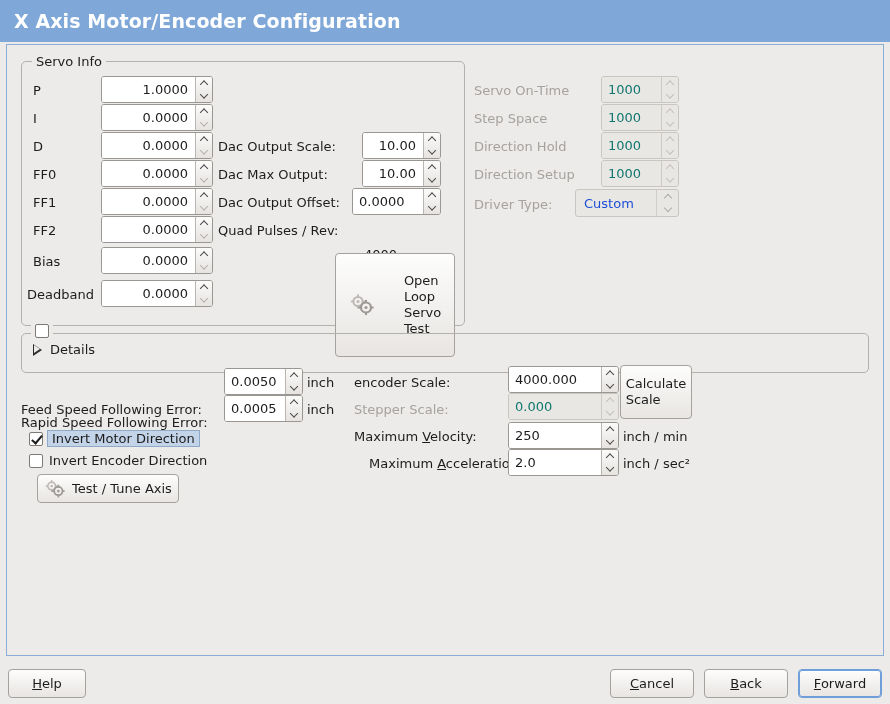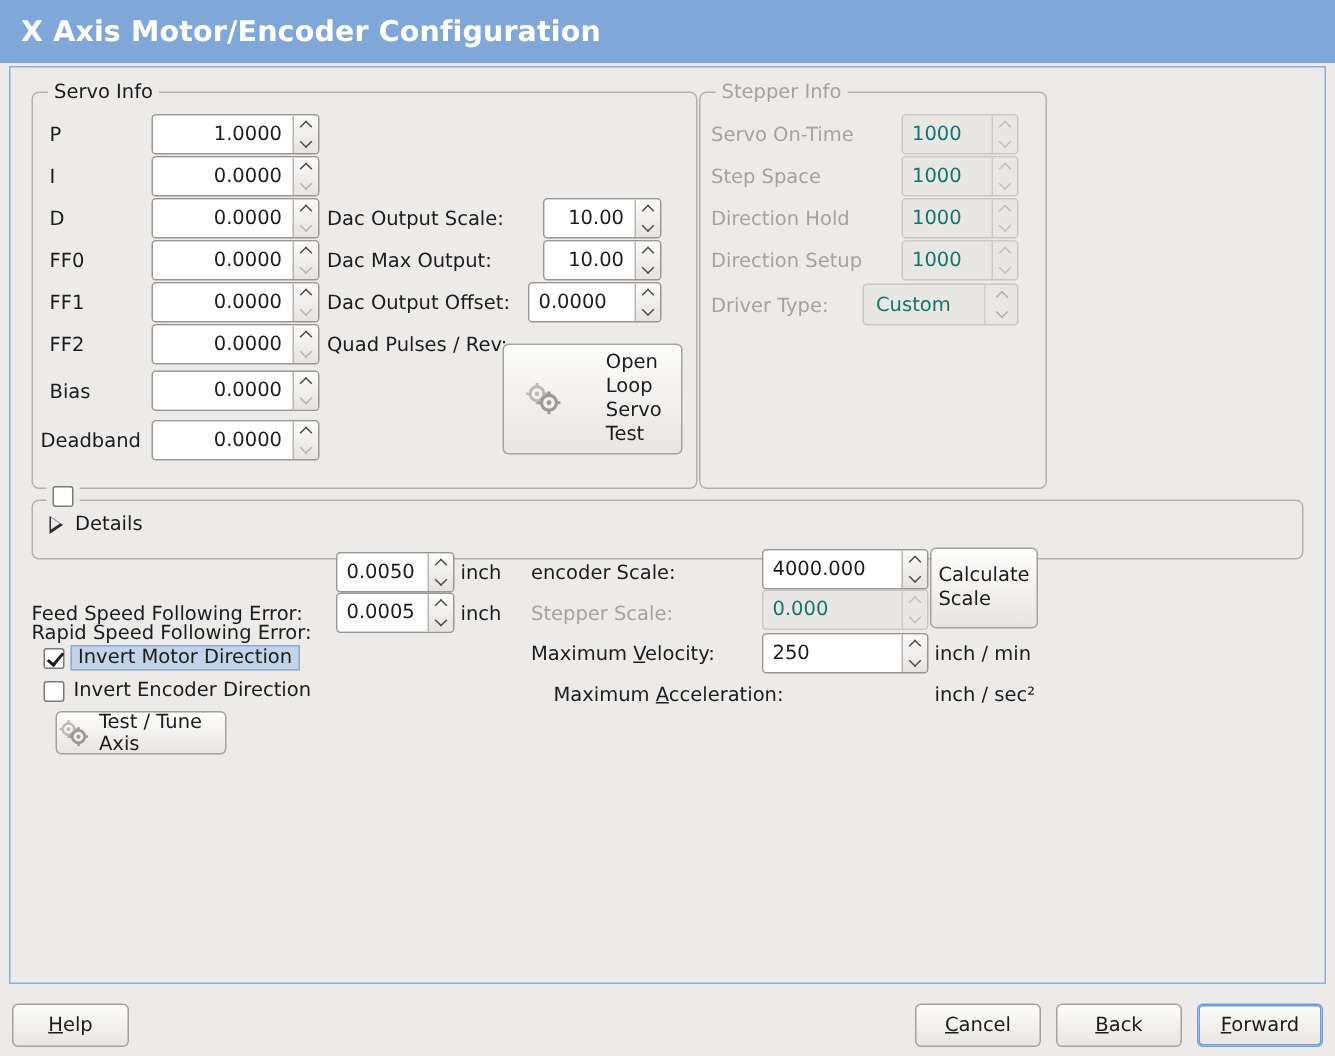--- a/index.html
+++ b/index.html
@@ -118,21 +118,21 @@
 
   
   .combo {
     position: absolute;
     display: flex;
     align-items: center;
     height: 28px;
     background: #e9e7e4;
     border: 1px solid #c9c5c1;
     border-radius: 3px;
-    color: #0f766e;
+    color: #1d4ed8;
     font-size: 13px;
   }
   .combo > .cval { flex: 1 1 auto; padding-left: 8px; white-space: nowrap; }
   .combo > .carr {
     flex: 0 0 22px;
     border-left: 1px solid #d2cecb;
     height: 100%;
     position: relative;
   }
   .combo > .carr::before, .combo > .carr::after {
@@ -348,21 +348,21 @@
     <span class="sval">0.0000</span>
     <span class="sbtns">
         <span class="up"></span>
         <span class="dn"></span>
       </span>
   </div>
 
   <span class="lab" style="left:211px; top:178px;">Quad Pulses / Rev:</span>
   <span class="stat" style="left:357px; top:178px;">4000</span>
 
-  <div class="btn" style="left:328px; top:184px; width:120px; height:74px;gap:21px;">
+  <div class="btn" style="left:328px; top:208px; width:120px; height:104px;gap:21px;">
     <span class="gear" style="margin-right:8px;">
       <svg width="26" height="24" viewBox="0 0 26 24" aria-hidden="true">
         <circle cx="9" cy="8.5" r="4.6" fill="none" stroke="#bdb9b5" stroke-width="2"></circle>
         <circle cx="9" cy="8.5" r="1.5" fill="#bdb9b5"></circle>
         <g fill="#bdb9b5">
           <rect x="8.1" y="1.3" width="1.8" height="2.6"></rect>
           <rect x="8.1" y="13.1" width="1.8" height="2.6"></rect>
           <rect x="1.8" y="7.6" width="2.6" height="1.8"></rect>
           <rect x="13.6" y="7.6" width="2.6" height="1.8"></rect>
         </g>
@@ -377,23 +377,20 @@
       </svg>
     </span>
     <span class="lines left">
       <span>Open</span>
       <span>Loop</span>
       <span>Servo</span>
       <span>Test</span>
     </span>
   </div>
 
-  <div class="group disabled" style="left:459px; top:16px; width:232px; height:265px;">
-    <span class="glabel">Stepper Info</span>
-  </div>
 
   <span class="lab dis" style="left:467px; top:38px;">Servo On-Time</span>
   <div class="spin disabled lalign" style="left:594px; top:31px; width:78px;">
     <span class="sval">1000</span>
     <span class="sbtns">
         <span class="up"></span>
         <span class="dn"></span>
       </span>
   </div>
 
@@ -462,21 +459,21 @@
 
   <div class="cbrow" style="left:22px; top:385px;">
     <span class="cbox checked"></span>
     <span class="cbtext focusbox">Invert Motor Direction</span>
   </div>
   <div class="cbrow" style="left:22px; top:408px;">
     <span class="cbox"></span>
     <span class="cbtext">Invert Encoder Direction</span>
   </div>
 
-  <div class="btn" style="left:30px; top:429px; width:114px; height:29px;">
+  <div class="btn" style="left:30px; top:429px; width:142px; height:29px;">
     <span class="gear" style="margin-right:6px;">
       <svg width="22" height="20" viewBox="0 0 26 24" aria-hidden="true">
         <circle cx="9" cy="8.5" r="4.6" fill="none" stroke="#bdb9b5" stroke-width="2"></circle>
         <circle cx="9" cy="8.5" r="1.5" fill="#bdb9b5"></circle>
         <g fill="#bdb9b5">
           <rect x="8.1" y="1.3" width="1.8" height="2.6"></rect>
           <rect x="8.1" y="13.1" width="1.8" height="2.6"></rect>
           <rect x="1.8" y="7.6" width="2.6" height="1.8"></rect>
           <rect x="13.6" y="7.6" width="2.6" height="1.8"></rect>
         </g>
@@ -522,20 +519,27 @@
   <div class="spin lalign" style="left:501px; top:377px; width:111px;">
     <span class="sval">250</span>
     <span class="sbtns">
         <span class="up"></span>
         <span class="dn"></span>
       </span>
   </div>
   <span class="lab" style="left:616px; top:384px;">inch / min</span>
 
   <span class="lab" style="left:362px; top:411px;"><span>Maximum </span><u>A</u><span>cceleration:</span></span>
+  <div class="spin lalign" style="left:501px; top:404px; width:111px;">
+    <span class="sval">2.0</span>
+    <span class="sbtns">
+        <span class="up"></span>
+        <span class="dn"></span>
+      </span>
+  </div>
   <span class="lab" style="left:616px; top:411px;">inch / sec²</span>
 
 </div>
 
 <div class="footer">
   <div class="btn" style="left:8px; top:11px; width:78px; height:29px;">
     <span><u>H</u><span>elp</span></span>
   </div>
   <div class="btn" style="left:610px; top:11px; width:84px; height:29px;">
     <span><u>C</u><span>ancel</span></span>

